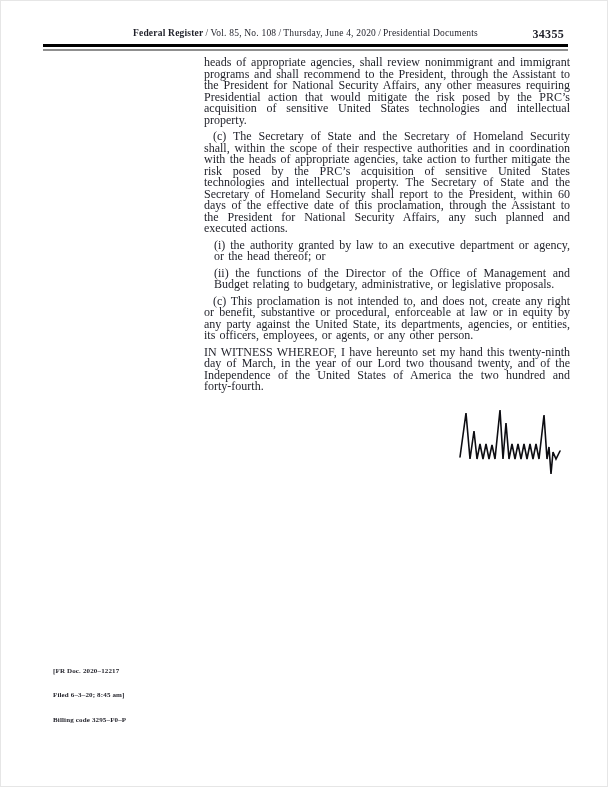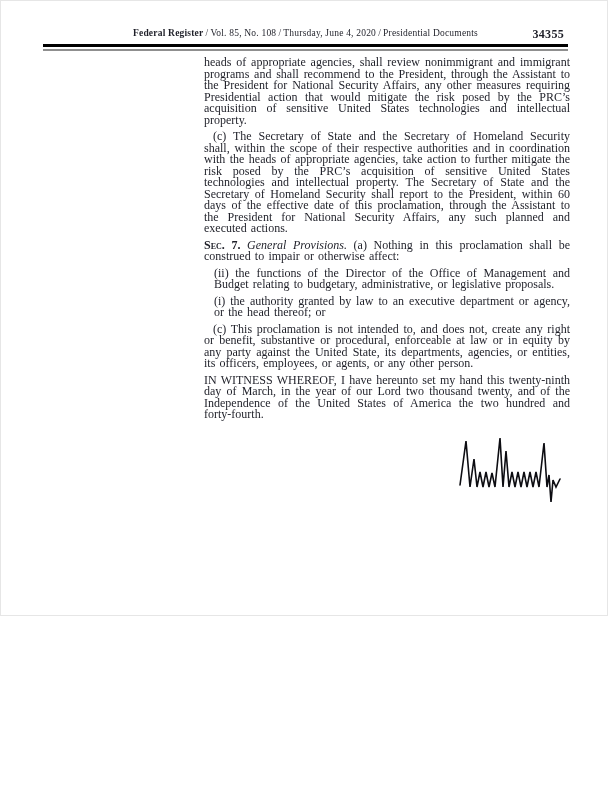--- a/index.html
+++ b/index.html
@@ -1,19 +1,19 @@
 <!DOCTYPE html>
 <html><head>
 <meta charset="utf-8">
 <style>
   html, body { margin: 0; padding: 0; background: #ffffff; }
   .page {
     position: relative;
     width: 608px;
-    height: 616px;
+    height: 787px;
     box-sizing: border-box;
     background: #ffffff;
     border: 1px solid #e6e6e6;
     font-family: "Liberation Serif", "DejaVu Serif", serif;
     color: #1e1f28;
     overflow: hidden;
   }
 
   
   .header-line {
@@ -107,27 +107,22 @@
   <div class="header-line">
     <span class="journal">Federal Register</span><span class="issue-info"> / Vol. 85, No. 108 / Thursday, June 4, 2020 / Presidential Documents</span>
     <span class="page-num">34355</span>
   </div>
   <div class="rule-thick"></div>
   <div class="rule-thin"></div>
 
   <div class="body-col">
     <p class="flush">heads of appropriate agencies, shall review nonimmigrant and immigrant programs and shall recommend to the President, through the Assistant to the President for National Security Affairs, any other measures requiring Presidential action that would mitigate the risk posed by the PRC’s acquisition of sensitive United States technologies and intellectual property.</p>
     <p class="ind">(c) The Secretary of State and the Secretary of Homeland Security shall, within the scope of their respective authorities and in coordination with the heads of appropriate agencies, take action to further mitigate the risk posed by the PRC’s acquisition of sensitive United States technologies and intellectual property. The Secretary of State and the Secretary of Homeland Security shall report to the President, within 60 days of the effective date of this proclamation, through the Assistant to the President for National Security Affairs, any such planned and executed actions.</p>
-    <p class="flush">
-      <span class="sec-label">Sec. 7.</span>
-      <span class="sec-title">General Provisions.</span>
-      <span>(a) Nothing in this proclamation shall be construed to impair or otherwise affect:</span>
-    </p>
+    <p class="sub">(i) the authority granted by law to an executive department or agency, or the head thereof; or</p>
     <p class="sub">(ii) the functions of the Director of the Office of Management and Budget relating to budgetary, administrative, or legislative proposals.</p>
-    <p class="sub">(i) the authority granted by law to an executive department or agency, or the head thereof; or</p>
     <p class="ind">(c) This proclamation is not intended to, and does not, create any right or benefit, substantive or procedural, enforceable at law or in equity by any party against the United State, its departments, agencies, or entities, its officers, employees, or agents, or any other person.</p>
     <p class="flush">IN WITNESS WHEREOF, I have hereunto set my hand this twenty-ninth day of March, in the year of our Lord two thousand twenty, and of the Independence of the United States of America the two hundred and forty-fourth.</p>
 
     <div class="signature-block">
       <svg width="110" height="72" viewBox="0 0 110 72">
         <path class="sig-stroke" d="M3,51 L9,7 L13,53 L17,25 L20,53 L23,38 L26,53 L29,38 L32,53 L35,39 L38,53 L43,4 L46,53 L49,17 L52,53 L55,38 L58,53 L61,38 L64,53 L67,38 L70,53 L73,38 L76,53 L79,38 L82,53 L87,9 L90,53 L92,41 L94,68 L96,46 L99,53 L103,45"></path>
       </svg>
     </div>
   </div>
 

